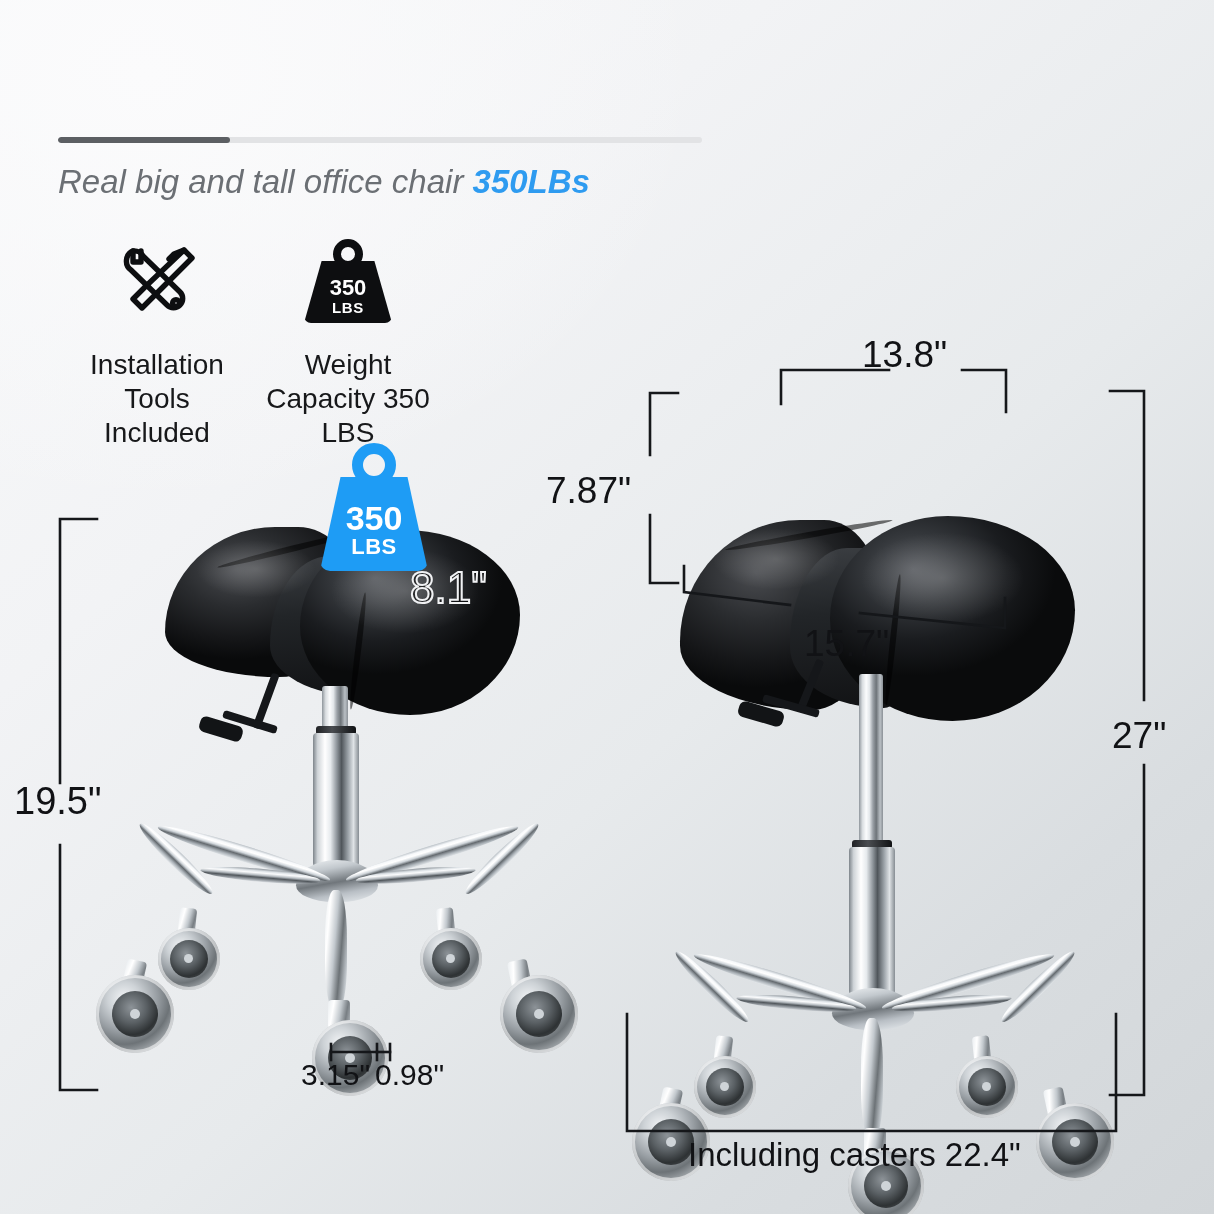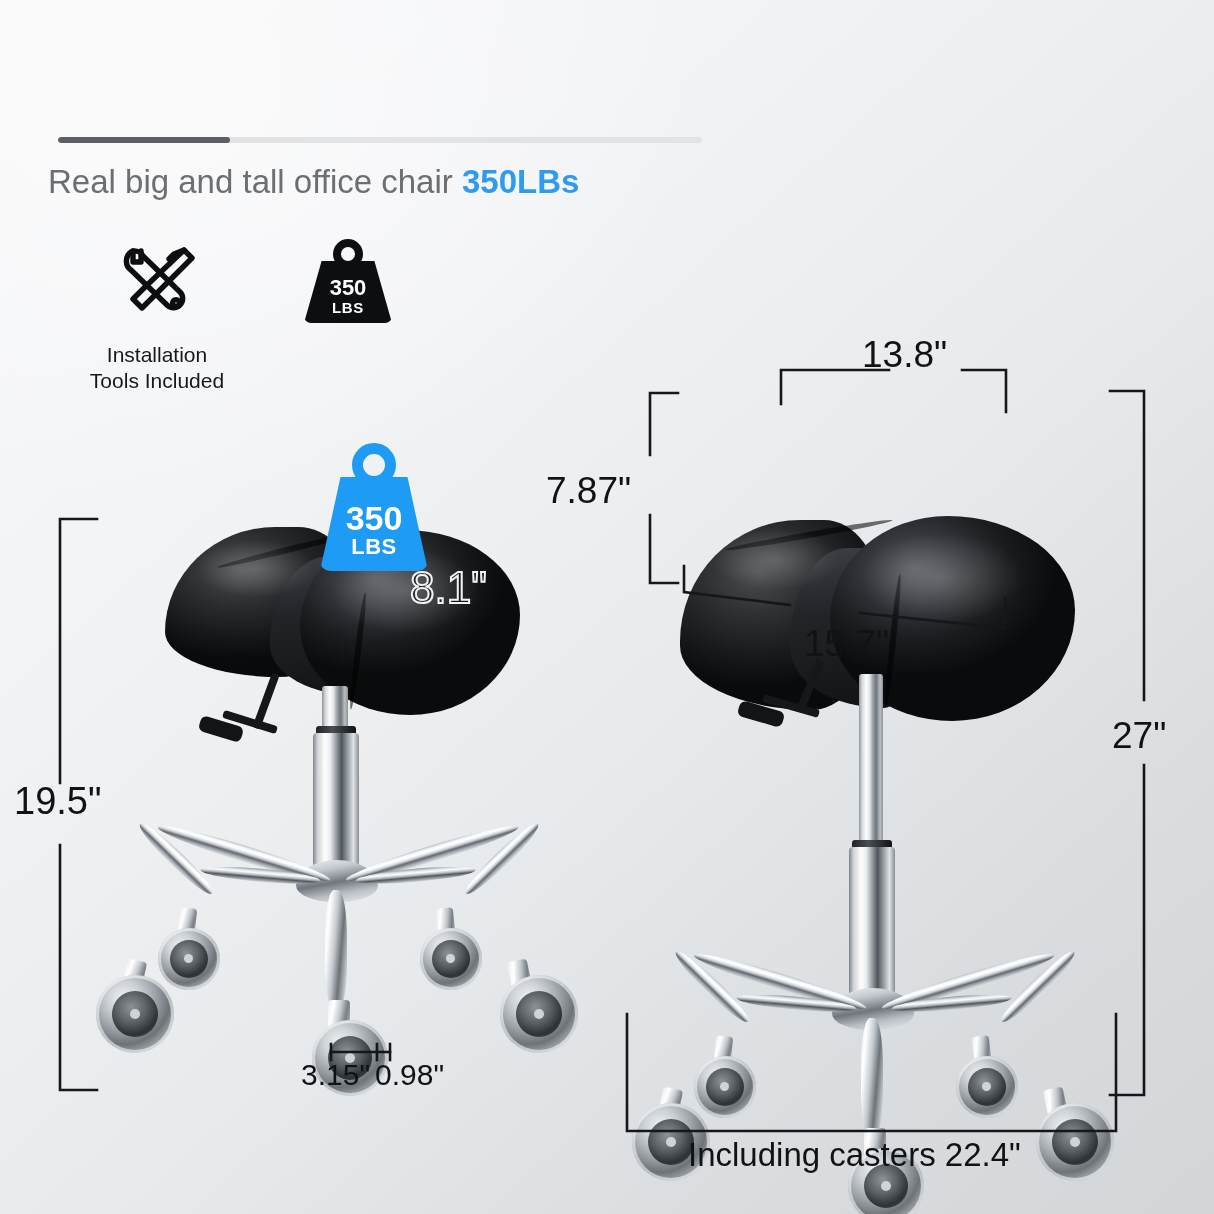--- a/index.html
+++ b/index.html
@@ -19,29 +19,30 @@
   
   #title{
     left:56px;top:40px;width:1100px;
     font-size:62px;font-weight:bold;letter-spacing:-0.5px;
     color:#0b0b0d;line-height:1.05;white-space:nowrap;
   }
   #divider{left:58px;top:137px;width:644px;height:6px;border-radius:3px;
     background:#e2e3e5;overflow:hidden;}
   #divider .fill{width:172px;height:100%;background:#5c5f63;border-radius:3px;}
   #subtitle{
-    left:48px;top:163px;font-size:33px;color:#6b6f74;white-space:nowrap;
+    left:58px;top:163px;font-size:33px;color:#6b6f74;white-space:nowrap;
     font-weight:normal;
+    font-style:italic;
   }
   #subtitle .hl{color:#2e9bf0;font-weight:bold;}
 
   
   .feat{position:absolute;text-align:center;}
   .feat .ic{height:90px;display:flex;align-items:center;justify-content:center;}
-  .feat .cap{font-size:21px;color:#17181a;line-height:1.22;margin-top:16px;white-space:pre-line;}
+  .feat .cap{font-size:28px;color:#17181a;line-height:1.22;margin-top:22px;white-space:pre-line;}
   #feat-tools{left:68px;top:236px;width:178px;}
   #feat-weight{left:248px;top:236px;width:200px;}
 
   
   .wbadge{position:relative;}
   .wbadge .ring{
     position:absolute;left:50%;transform:translateX(-50%);
     border-radius:50%;background:transparent;
   }
   .wbadge .body{
@@ -153,20 +154,22 @@
 
   <div class="feat" id="feat-weight">
     <div class="ic">
       <div class="wbadge" style="width:88px;height:84px;">
         <div class="ring" style="top:0;width:30px;height:30px;border:8px solid #0d0e10;border-radius:50%;box-sizing:border-box;"></div>
         <div class="body" style="top:22px;width:88px;height:62px;background:#0d0e10;clip-path:polygon(20% 0%,80% 0%,100% 100%,0% 100%);border-radius:7px;"></div>
         <div class="txt" style="top:38px;font-size:22px;">350</div>
         <div class="txt" style="top:61px;font-size:15px;letter-spacing:.6px;">LBS</div>
       </div>
     </div>
+    <div class="cap">Weight
+Capacity 350 LBS</div>
   </div>
 
   <div class="chair" id="chair-left">
 
     <div class="saddle">
       <div class="pommel" style="left:165px;top:527px;width:190px;height:150px;
            border-radius:58% 30% 40% 60%/70% 44% 56% 30%;"></div>
       <div class="waist" style="left:270px;top:556px;width:130px;height:140px;
            border-radius:46% 20% 30% 70%/64% 40% 60% 36%;"></div>
       <div class="seat" style="left:300px;top:530px;width:220px;height:185px;

